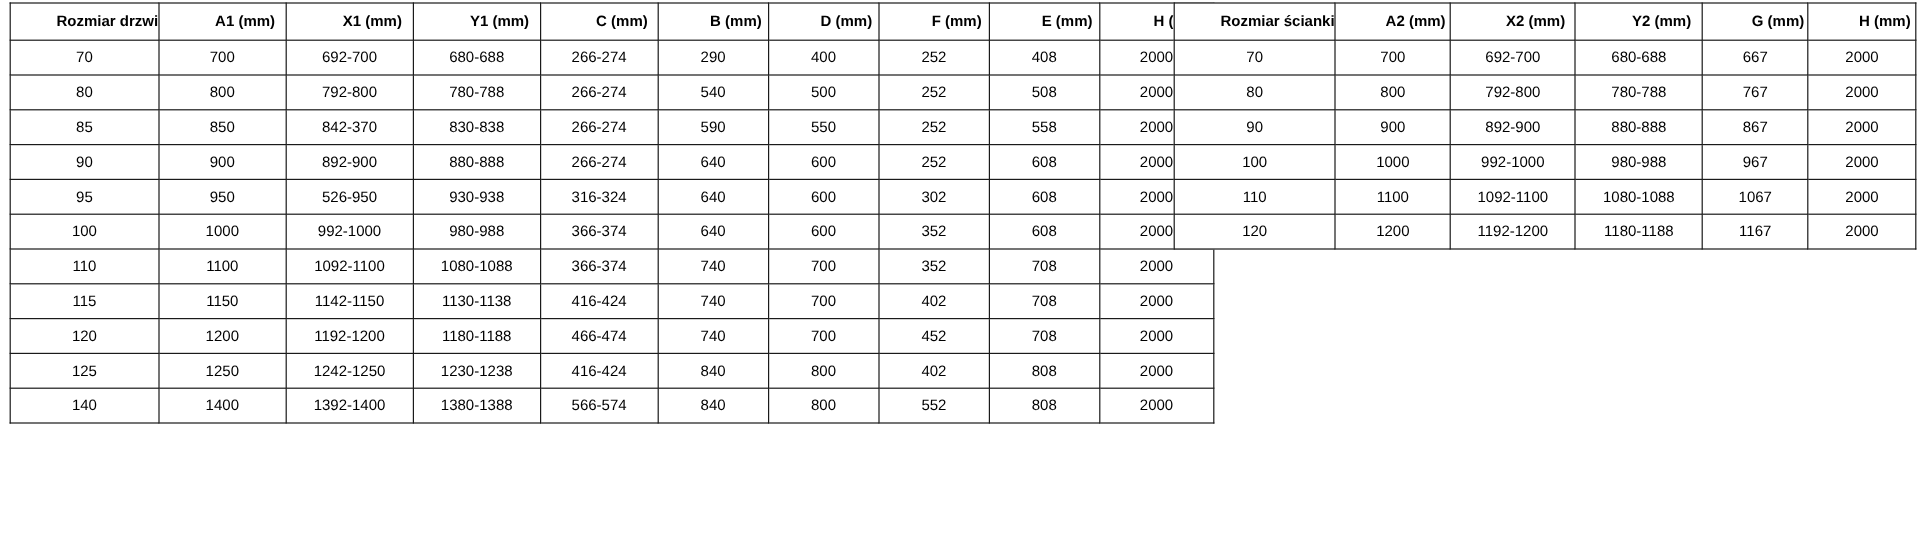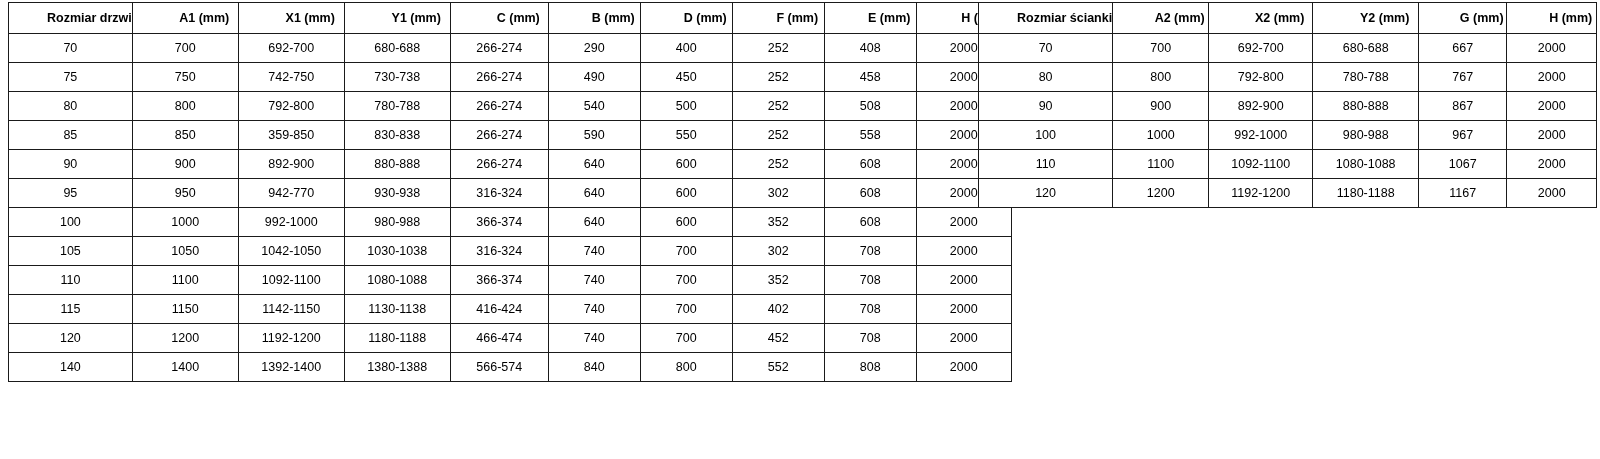--- a/index.html
+++ b/index.html
@@ -112,47 +112,35 @@
             <td>692-700</td>
             <td>680-688</td>
             <td>266-274</td>
             <td>290</td>
             <td>400</td>
             <td>252</td>
             <td>408</td>
             <td>2000</td>
           </tr>
           <tr>
-            <td>75</td>
-            <td>750</td>
-            <td>742-750</td>
-            <td>730-738</td>
-            <td>266-274</td>
-            <td>490</td>
-            <td>450</td>
-            <td>252</td>
-            <td>458</td>
-            <td>2000</td>
-          </tr>
-          <tr>
             <td>80</td>
             <td>800</td>
             <td>792-800</td>
             <td>780-788</td>
             <td>266-274</td>
             <td>540</td>
             <td>500</td>
             <td>252</td>
             <td>508</td>
             <td>2000</td>
           </tr>
           <tr>
             <td>85</td>
             <td>850</td>
-            <td>359-850</td>
+            <td>842-370</td>
             <td>830-838</td>
             <td>266-274</td>
             <td>590</td>
             <td>550</td>
             <td>252</td>
             <td>558</td>
             <td>2000</td>
           </tr>
           <tr>
             <td>90</td>
@@ -162,21 +150,21 @@
             <td>266-274</td>
             <td>640</td>
             <td>600</td>
             <td>252</td>
             <td>608</td>
             <td>2000</td>
           </tr>
           <tr>
             <td>95</td>
             <td>950</td>
-            <td>942-770</td>
+            <td>526-950</td>
             <td>930-938</td>
             <td>316-324</td>
             <td>640</td>
             <td>600</td>
             <td>302</td>
             <td>608</td>
             <td>2000</td>
           </tr>
           <tr>
             <td>100</td>
@@ -184,32 +172,20 @@
             <td>992-1000</td>
             <td>980-988</td>
             <td>366-374</td>
             <td>640</td>
             <td>600</td>
             <td>352</td>
             <td>608</td>
             <td>2000</td>
           </tr>
           <tr>
-            <td>105</td>
-            <td>1050</td>
-            <td>1042-1050</td>
-            <td>1030-1038</td>
-            <td>316-324</td>
-            <td>740</td>
-            <td>700</td>
-            <td>302</td>
-            <td>708</td>
-            <td>2000</td>
-          </tr>
-          <tr>
             <td>110</td>
             <td>1100</td>
             <td>1092-1100</td>
             <td>1080-1088</td>
             <td>366-374</td>
             <td>740</td>
             <td>700</td>
             <td>352</td>
             <td>708</td>
             <td>2000</td>
@@ -229,20 +205,32 @@
           <tr>
             <td>120</td>
             <td>1200</td>
             <td>1192-1200</td>
             <td>1180-1188</td>
             <td>466-474</td>
             <td>740</td>
             <td>700</td>
             <td>452</td>
             <td>708</td>
+            <td>2000</td>
+          </tr>
+          <tr>
+            <td>125</td>
+            <td>1250</td>
+            <td>1242-1250</td>
+            <td>1230-1238</td>
+            <td>416-424</td>
+            <td>840</td>
+            <td>800</td>
+            <td>402</td>
+            <td>808</td>
             <td>2000</td>
           </tr>
           <tr>
             <td>140</td>
             <td>1400</td>
             <td>1392-1400</td>
             <td>1380-1388</td>
             <td>566-574</td>
             <td>840</td>
             <td>800</td>

